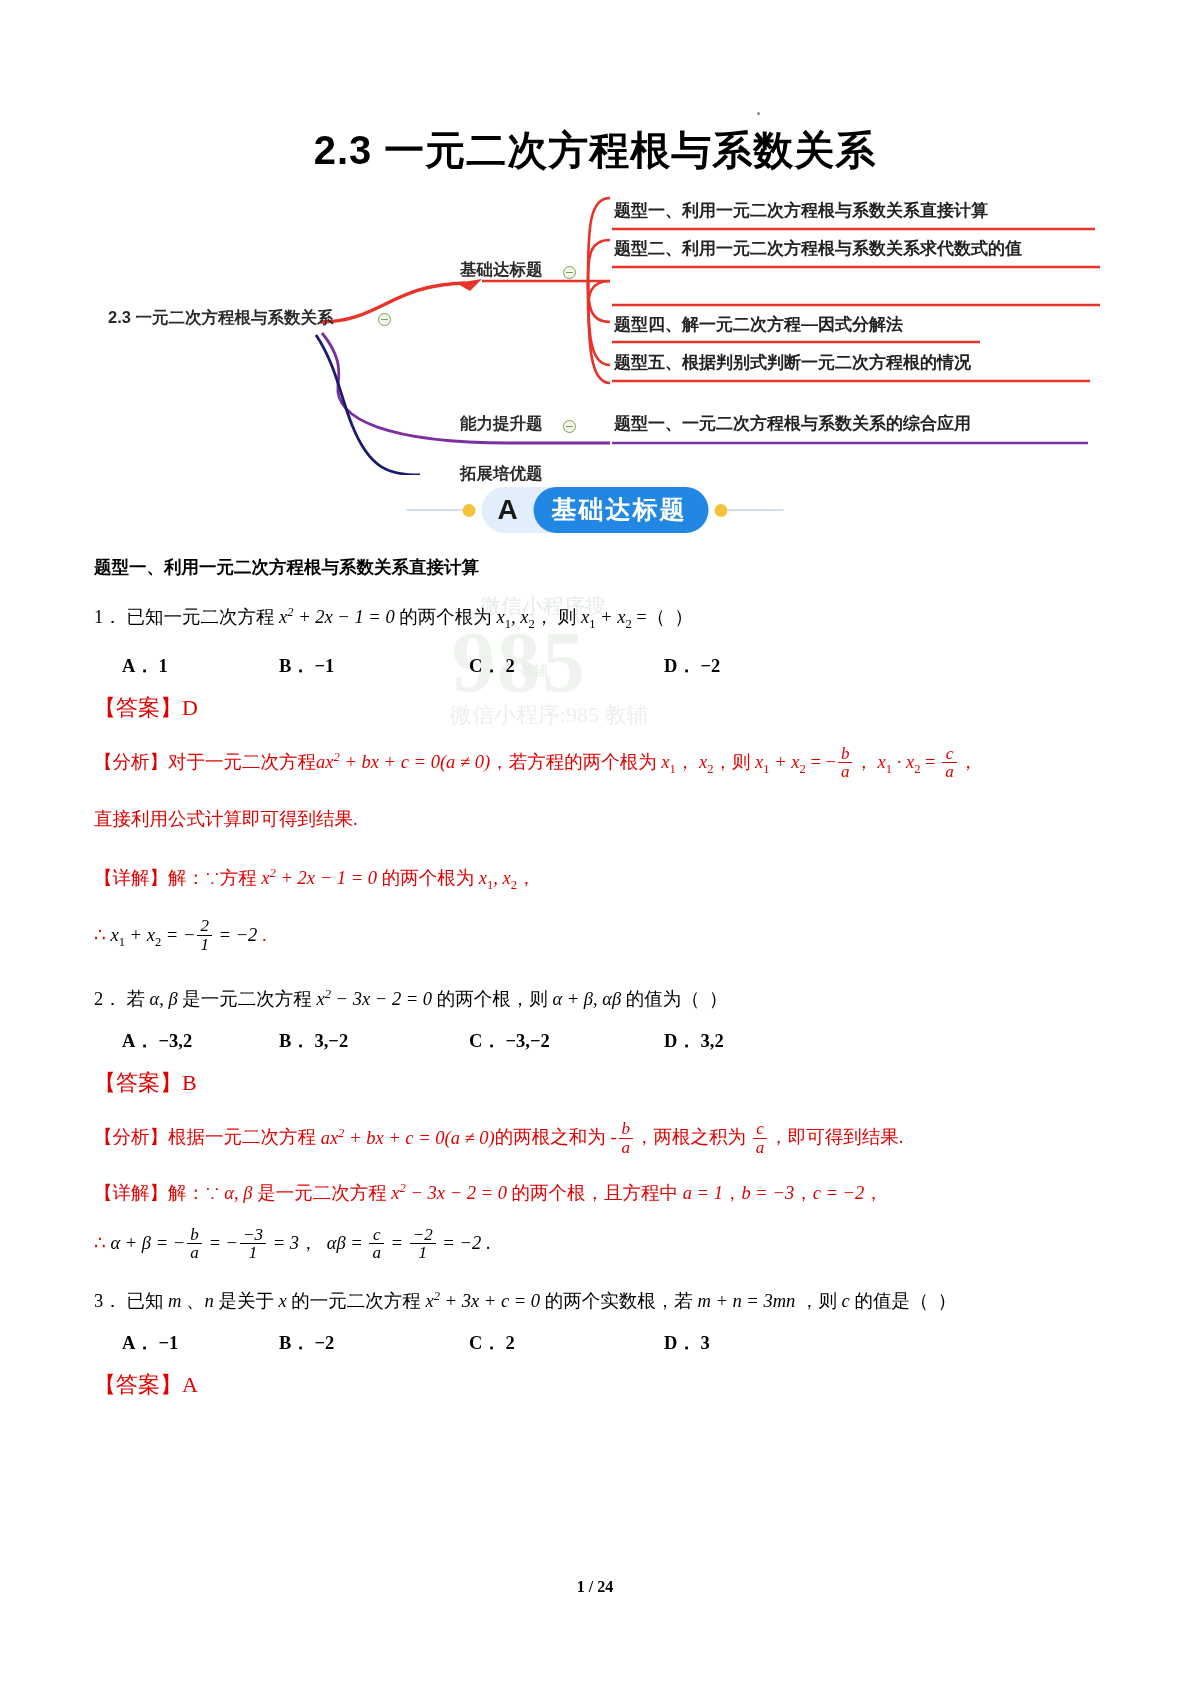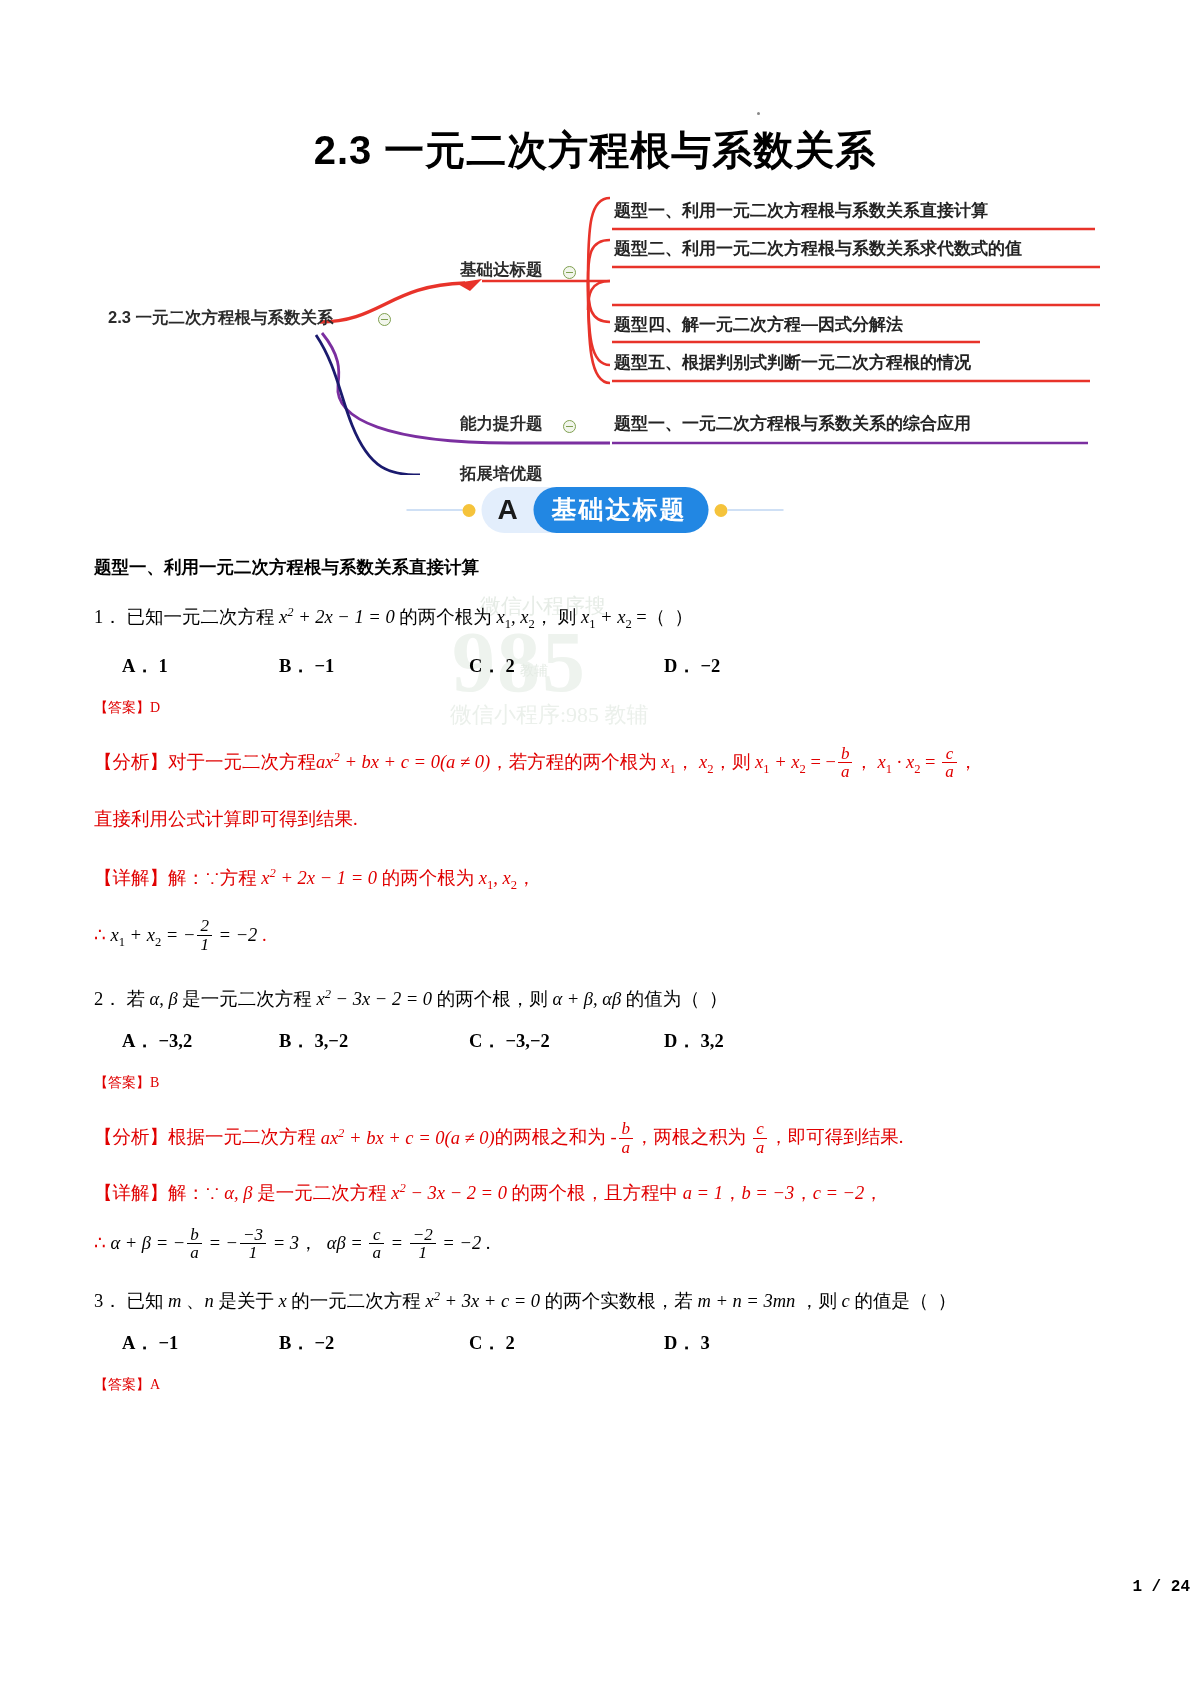--- a/index.html
+++ b/index.html
@@ -132,21 +132,21 @@
     margin:10px 0 12px 0;
     line-height:30px;
     font-weight:bold;
   }
   .opts span{ display:inline-block; }
   .opt-a{ width:185px; padding-left:28px;}
   .opt-b{ width:190px; }
   .opt-c{ width:195px; }
   .opt-d{ width:180px; }
   .ans{
-    font-size:14px; color:#e00000; margin:12px 0 12px 0; line-height:30px;
+    font-size:22px; color:#e00000; margin:12px 0 12px 0; line-height:30px;
   }
   .ans .k{ color:#e00000; }
   .ans .v{ color:#e00000; }
   .red{ color:#e00000; }
   .blk{ color:#000; }
   .para{
     font-size:18.5px; color:#e00000; margin:14px 0 10px 0; line-height:40px;
   }
   .math{ font-style:italic; font-family:"Liberation Serif", serif; }
   .up{ vertical-align:super; font-size:0.68em; font-style:italic;}
@@ -177,22 +177,22 @@
   .wm-top{ left:480px; top:592px; font-size:21px; color:#e6ece6;}
   .wm-big{ left:452px; top:612px; font-size:86px; font-weight:bold; color:#eef3ee; letter-spacing:2px;}
   .wm-mid{ left:520px; top:662px; font-size:14px; color:#e4ebe4;}
   .wm-line{ left:450px; top:700px; font-size:22px; color:#ebf0eb;}
 
   
   .footer{
     position:absolute;
     left:0;right:0;
     bottom:44px;
-    text-align:right;
-    font-family:Liberation Mono, monospace;
+    text-align:center;
+    font-family:Liberation Serif, serif;
     font-weight:bold;
     font-size:16px;
     color:#000;
   }
 </style>
 </head>
 <body>
 
 <div class="page">
 

